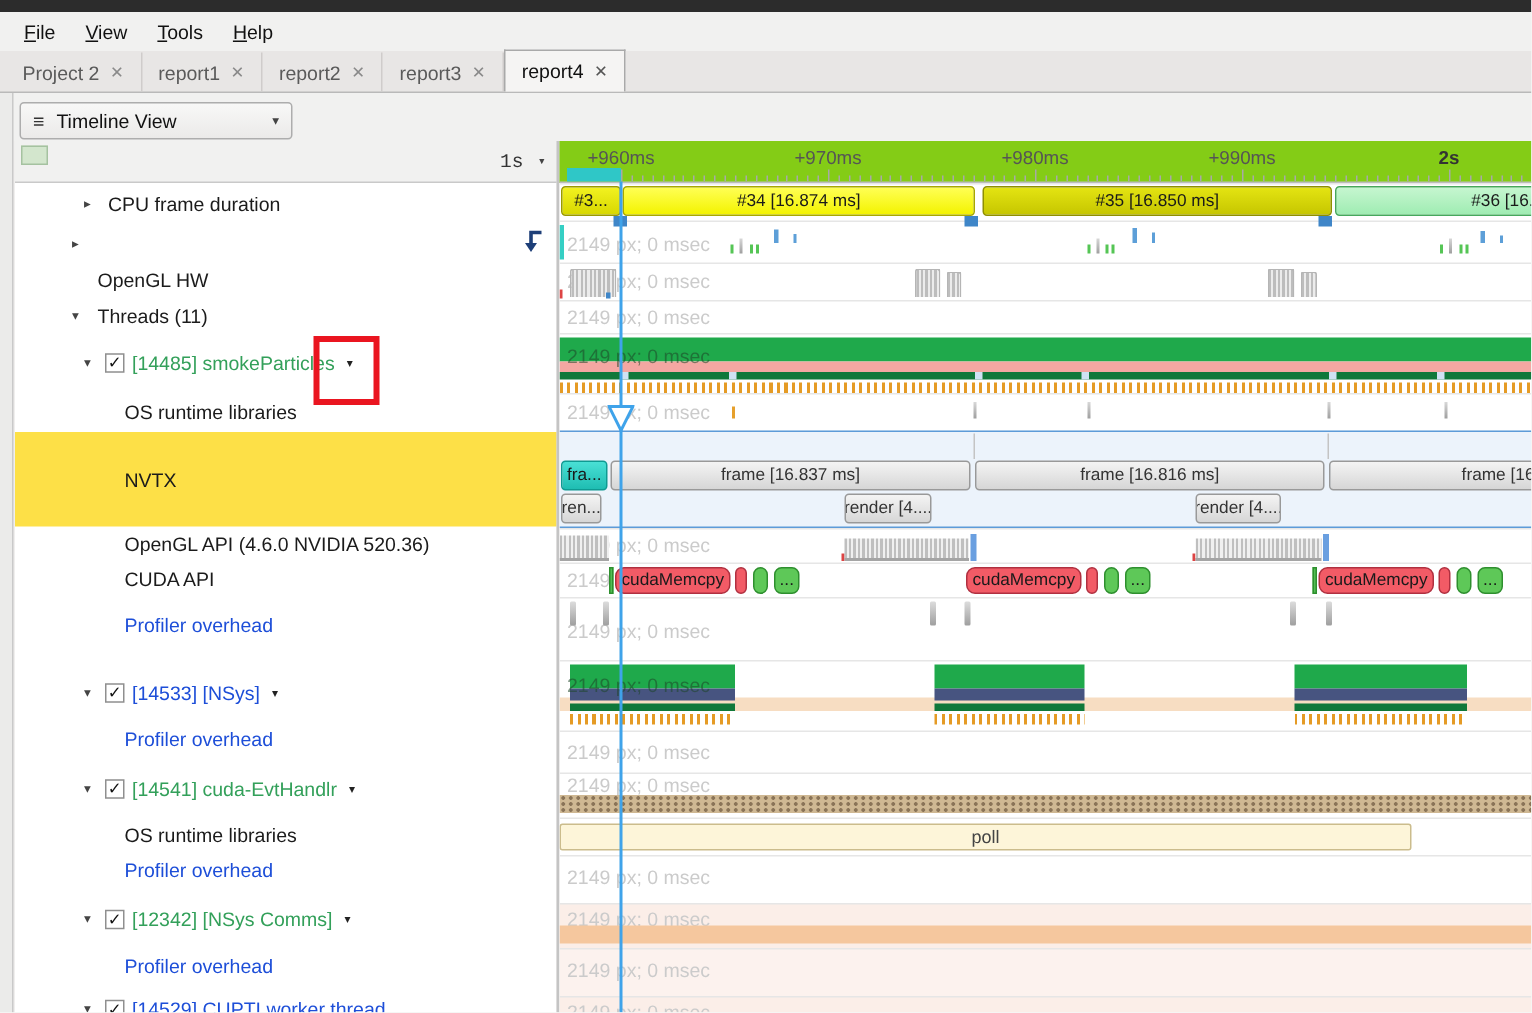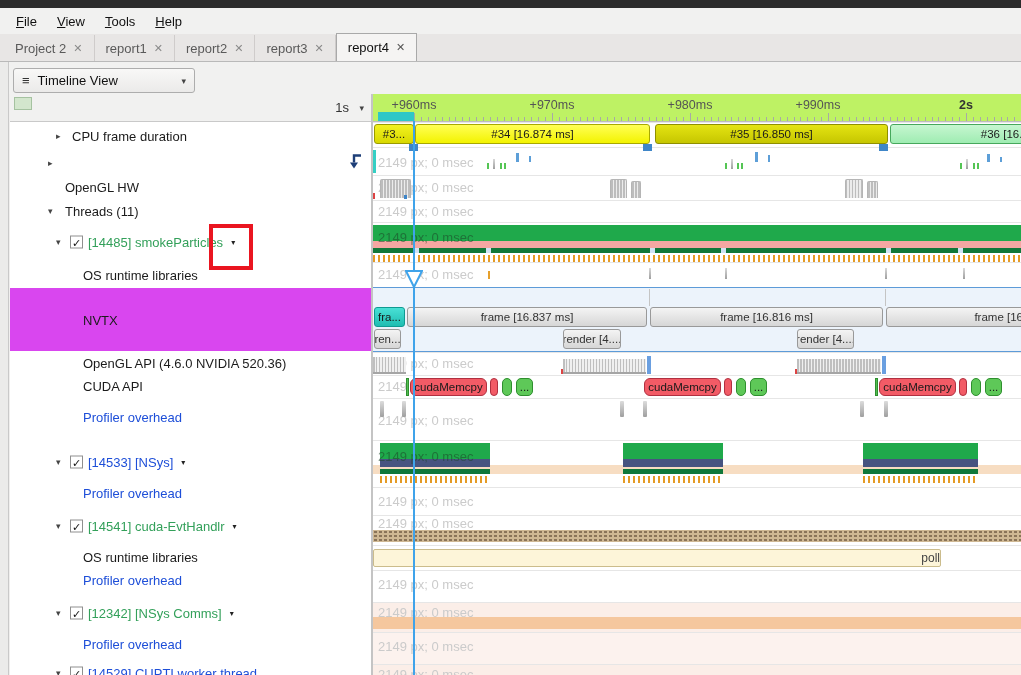--- a/index.html
+++ b/index.html
@@ -18,39 +18,39 @@
   .tab.active{background:#f5f4f3;border:1px solid #a9a9a9;border-bottom:none;color:#111;height:27px;}
   .tab.active .tab-close{color:#555;}
   .toolbar{left:0;top:62px;width:1021px;height:32px;background:#f1f1f0;}
   .view-btn{position:absolute;left:13px;top:6px;width:182px;height:25px;border:1px solid #adadad;border-radius:3px;background:linear-gradient(#f8f8f7,#ebeae9);display:flex;align-items:center;box-sizing:border-box;padding:0 8px;gap:8px;}
   .view-btn .burger{font-size:13px;color:#333;}
   .view-btn .vlabel{font-size:13px;color:#111;flex:1;}
   .view-btn .caret{font-size:9px;color:#444;}
 
   
   .gutter{left:0;top:62px;width:9px;height:613px;background:#ebebea;border-right:1px solid #c9c9c9;box-sizing:border-box;}
-  .left-header{left:10px;top:94px;width:361px;height:28px;background:#f1f1f0;border-bottom:1px solid #c9c9c9;box-sizing:border-box;}
+  .left-header{left:10px;top:94px;width:361px;height:28px;background:#f1f1f0;border-bottom:1px solid #c9c9c9;box-sizing:border-box;font-family:Liberation Mono, monospace;}
   .left-header .chip{position:absolute;left:4px;top:3px;width:18px;height:13px;background:#d3e6cd;border:1px solid #a5c2a0;box-sizing:border-box;}
   .left-header .scale{position:absolute;right:22px;top:6px;font-size:13px;color:#333;}
   .left-header .scale-caret{position:absolute;right:7px;top:9px;font-size:9px;color:#444;}
   .tree-pane{left:10px;top:122px;width:361px;height:553px;background:#ffffff;overflow:hidden;}
   .divider{left:371px;top:94px;width:2px;height:581px;background:#c4c4c4;}
-  .ruler{left:373px;top:94px;width:648px;height:28px;background:#bef264;border-bottom:1px solid #bdbdbd;box-sizing:border-box;overflow:hidden;}
+  .ruler{left:373px;top:94px;width:648px;height:28px;background:#84cc16;border-bottom:1px solid #bdbdbd;box-sizing:border-box;overflow:hidden;}
   .ruler-label{position:absolute;top:4px;transform:translateX(-50%);font-size:12.5px;color:#555;white-space:nowrap;}
   .ruler-label.bold{font-weight:bold;color:#333;}
   .ruler-tick{position:absolute;bottom:0;width:1px;background:#a8a8a8;}
   .tl-pane{left:373px;top:122px;width:648px;height:553px;background:#ffffff;overflow:hidden;}
   .tl-row{position:absolute;left:0;width:648px;border-top:1px solid #e6e6e6;box-sizing:border-box;}
   .tl-row.nvtx{background:#ecf3fb;border-top:1px solid #5d9bd8;border-bottom:1px solid #5d9bd8;}
   .row-meta{position:absolute;left:5px;font-size:13px;color:#cbcbcb;white-space:nowrap;z-index:1;}
   .row-meta.dark{z-index:3;color:rgba(30,70,40,0.55);}
 
   
   .tree-row{position:absolute;left:0;width:361px;}
-  .tree-row.selected{background:#d946ef;padding-left:38px;}
+  .tree-row.selected{background:#fde047;padding-left:38px;}
   .tree-exp{position:absolute;font-size:9px;color:#444;top:50%;transform:translateY(-50%);}
   .tree-cb{position:absolute;width:13px;height:13px;border:1px solid #8f8f8f;background:#fff;top:50%;transform:translateY(-50%);font-size:11px;line-height:12px;text-align:center;color:#111;box-sizing:border-box;}
   .tree-lblwrap{position:absolute;top:50%;transform:translateY(-50%);display:flex;align-items:center;gap:8px;white-space:nowrap;}
   .tree-lbl{font-size:13px;color:#1b1b1b;}
   .tree-lbl.gray{color:#1d4ed8;}
   .tree-lbl.green{color:#33a05a;}
   .tree-dd{font-size:8px;color:#222;}
   .jump-icon{position:absolute;right:8px;top:50%;transform:translateY(-50%);}
 
   
@@ -259,21 +259,21 @@
         </div>
       </div>
     </div>
 
   <div class="abs divider"></div>
 
   <div class="abs ruler" id="ruler">
       <div class="ruler-label" style="left: 41px;">+960ms</div>
       <div class="ruler-label" style="left: 179px;">+970ms</div>
       <div class="ruler-label" style="left: 317px;">+980ms</div>
-      <div class="ruler-label" style="left: 445px;">+990ms</div>
+      <div class="ruler-label" style="left: 455px;">+990ms</div>
       <div class="ruler-label bold" style="left: 593px;">2s</div>
       <div class="ruler-tick" style="left: 6.5px; height: 4px;"></div>
       <div class="ruler-tick" style="left: 13.4px; height: 4px;"></div>
       <div class="ruler-tick" style="left: 20.3px; height: 4px;"></div>
       <div class="ruler-tick" style="left: 27.2px; height: 4px;"></div>
       <div class="ruler-tick" style="left: 34.1px; height: 4px;"></div>
       <div class="ruler-tick" style="left: 41px; height: 8px;"></div>
       <div class="ruler-tick" style="left: 47.9px; height: 4px;"></div>
       <div class="ruler-tick" style="left: 54.8px; height: 4px;"></div>
       <div class="ruler-tick" style="left: 61.7px; height: 4px;"></div>
@@ -528,21 +528,21 @@
       </div>
       <div class="tl-row" style="top: 365px; height: 28px;">
         <span class="row-meta" style="top: 6px;">2149 px; 0 msec</span>
       </div>
       <div class="tl-row" style="top: 393px; height: 30px;">
         <span class="row-meta" style="top: 0px;">2149 px; 0 msec</span>
         <div class="it i-dots" style="left: 0px; top: 14px; width: 648px; height: 12px;"></div>
       </div>
       <div class="tl-row" style="top: 423px; height: 25px;">
         <span class="row-meta" style="top: 3px;">2149 px; 0 msec</span>
-        <div class="it i-poll" style="left: 0px; top: 3px; width: 568px; height: 18px; justify-content: flex-end;">
+        <div class="it i-poll" style="left: 0px; top: 3px; width: 568px; height: 18px;">
           <span>poll</span>
         </div>
       </div>
       <div class="tl-row" style="top: 448px; height: 32px;">
         <span class="row-meta" style="top: 6px;">2149 px; 0 msec</span>
       </div>
       <div class="tl-row" style="top: 480px; height: 30px; background: rgb(251, 238, 232);">
         <span class="row-meta" style="top: 2px;">2149 px; 0 msec</span>
         <div class="it i-peach2" style="left: 0px; top: 14px; width: 648px; height: 12px;"></div>
       </div>

